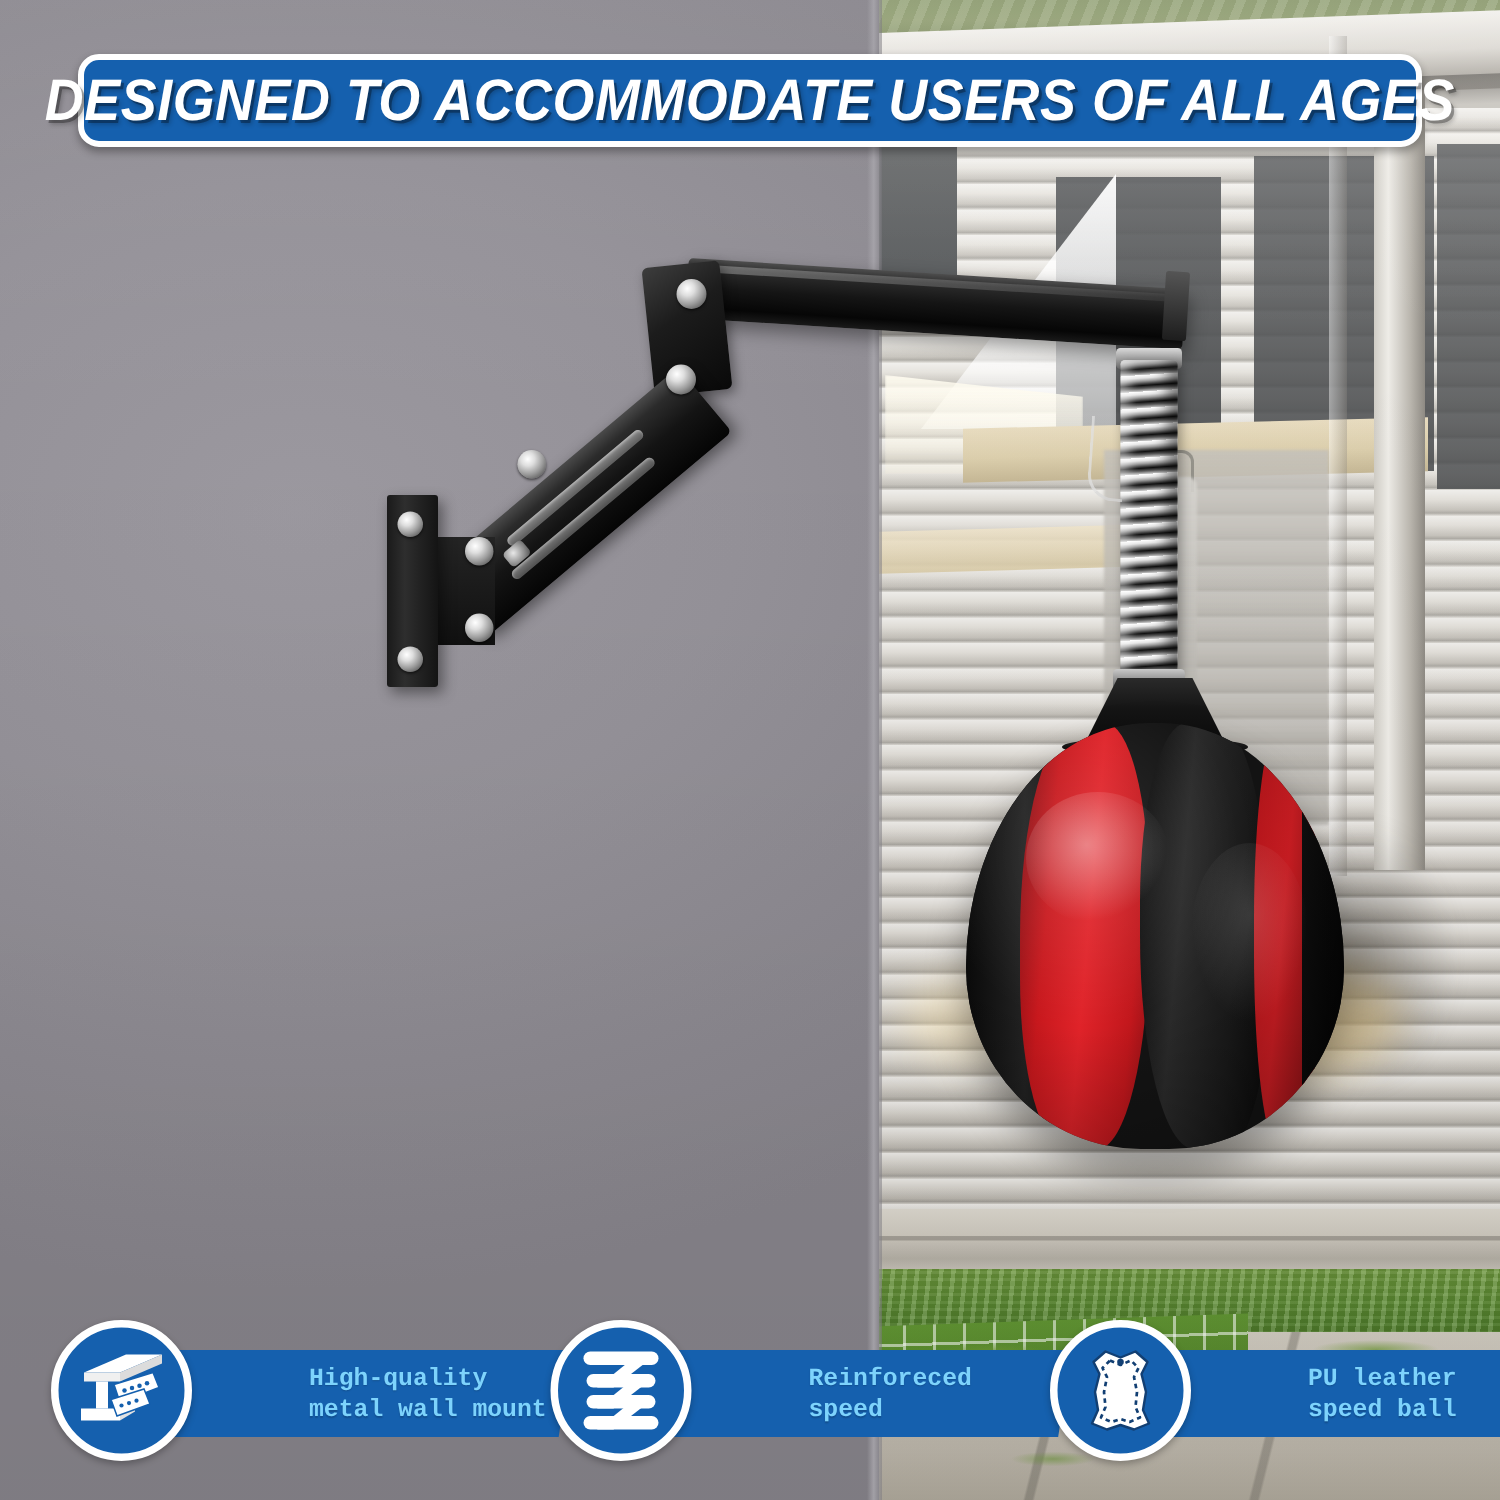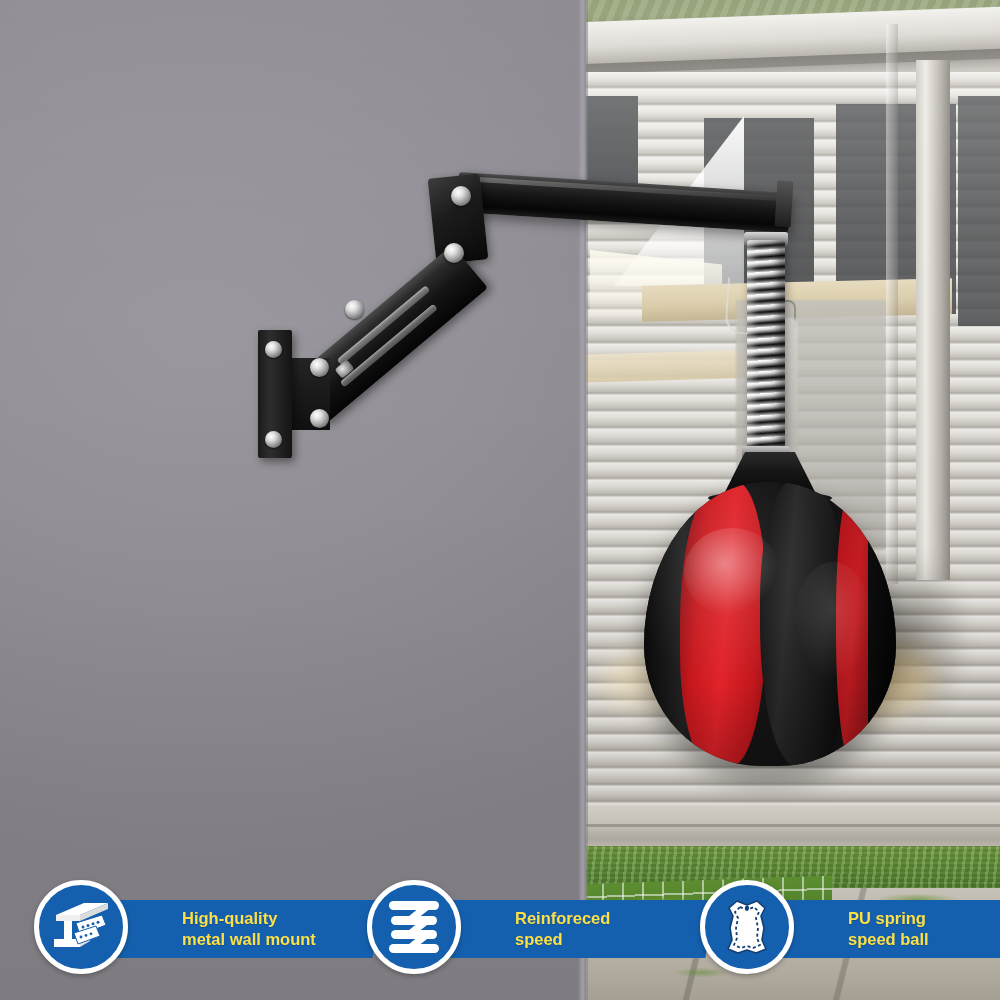--- a/index.html
+++ b/index.html
@@ -399,23 +399,24 @@
   }
   .ftag{
     position:absolute;left:62px;top:22px;height:58px;width:285px;
     background:#1560ae;
     clip-path:polygon(0% 0%, 100% 0%, 97% 100%, 3.4% 100%);
     z-index:2;
     display:flex;align-items:center;
   }
   .feature.f3 .ftag{width:300px;}
   .ftag-text{
-    color:#fde047;font-weight:bold;font-size:16.5px;line-height:1.30;
-    margin-left:86px;white-space:pre-line;
+    color:#7dd3fc;font-weight:bold;font-size:16.5px;line-height:1.30;
+    margin-left:110px;white-space:pre-line;
     text-shadow:0 1px 1px rgba(0,0,0,.18);
+    font-family:Liberation Mono, monospace;
   }
 
   svg.ficon{display:block;}
 </style>
 </head>
 <body>
 
 <div id="stage">
 
   <div class="bg-left"></div>
@@ -493,20 +494,23 @@
         <div class="panel k-mid"></div>
         <div class="panel r-right"></div>
         <div class="panel k-right"></div>
         <div class="ball-gloss"></div>
         <div class="ball-gloss2"></div>
         <div class="ball-shade"></div>
       </div>
     </div>
   </div>
 
+  <div class="banner">
+    <span class="banner-text">DESIGNED TO ACCOMMODATE USERS OF ALL AGES</span>
+  </div>
 
   <div class="features">
 
     <div class="feature f1">
       <div class="ftag">
         <span class="ftag-text">High-quality
 metal wall mount</span>
       </div>
       <div class="fcircle">
         <svg class="ficon" width="62" height="56" viewBox="0 0 62 56">
@@ -552,21 +556,21 @@
             <polygon points="34,11 46,11 24,28 13,28"></polygon>
             <polygon points="34,25 46,25 24,42 13,42"></polygon>
             <polygon points="34,39 46,39 24,56 13,56"></polygon>
           </g>
         </svg>
       </div>
     </div>
 
     <div class="feature f3">
       <div class="ftag">
-        <span class="ftag-text">PU spring
+        <span class="ftag-text">PU leather
 speed ball</span>
       </div>
       <div class="fcircle">
         <svg class="ficon" width="62" height="62" viewBox="0 0 62 62">
           <path d="M21,5 L31,9 L41,5 L49,12 L45,20 L48,32 L46,44 L50,53 L40,57 L31,54 L22,57 L12,53 L16,44 L14,32 L17,20 L13,12 Z" fill="#ffffff" stroke="#123f73" stroke-width="1.6" stroke-linejoin="round"></path>
           <path d="M24,11 L31,14 L38,11 L43,16 L40,22 L42,32 L41,42 L44,49 L37,52 L31,50 L25,52 L18,49 L21,42 L20,32 L22,22 L19,16 Z" fill="none" stroke="#123f73" stroke-width="1.8" stroke-dasharray="3 2.6" stroke-linejoin="round"></path>
           <circle cx="31" cy="12" r="2.2" fill="#123f73"></circle>
         </svg>
       </div>
     </div>

